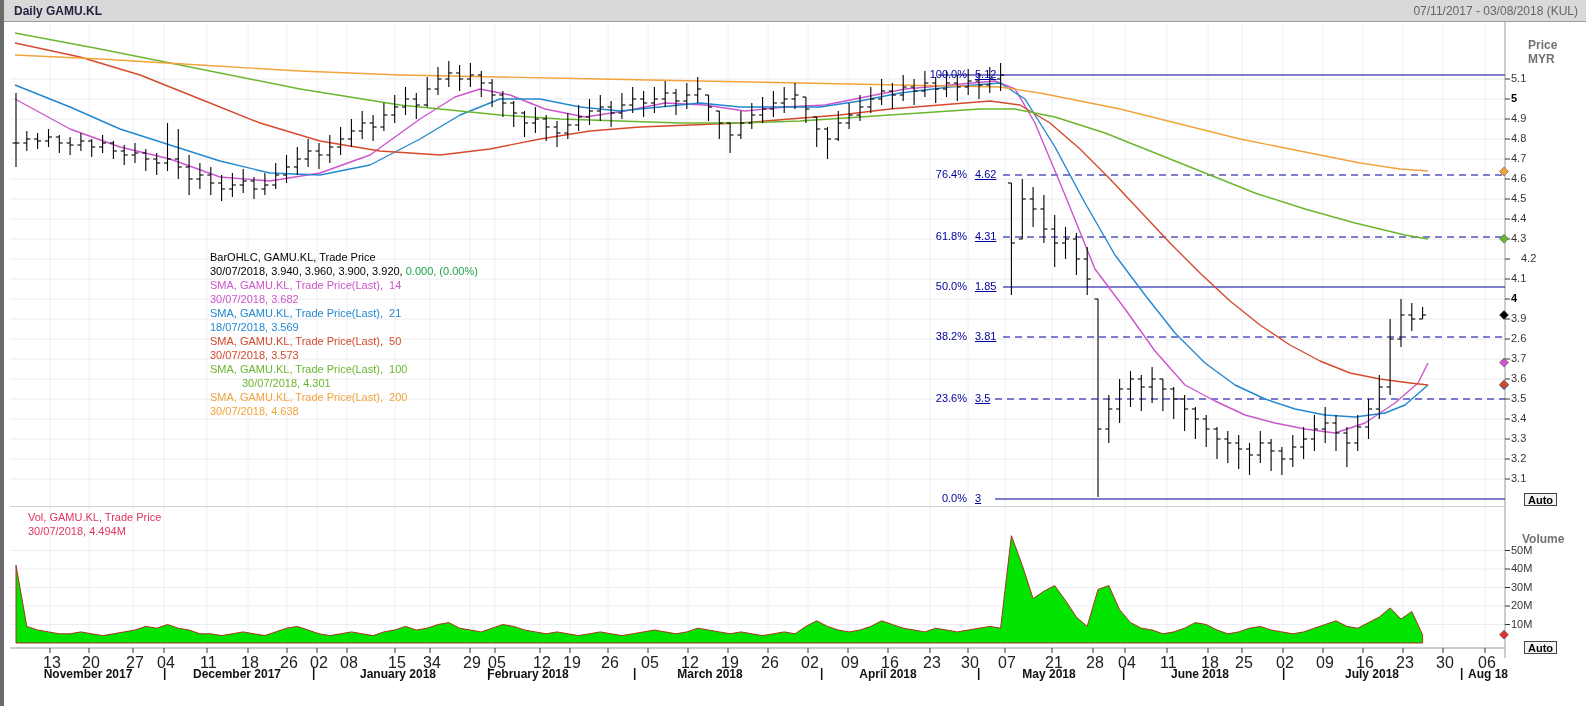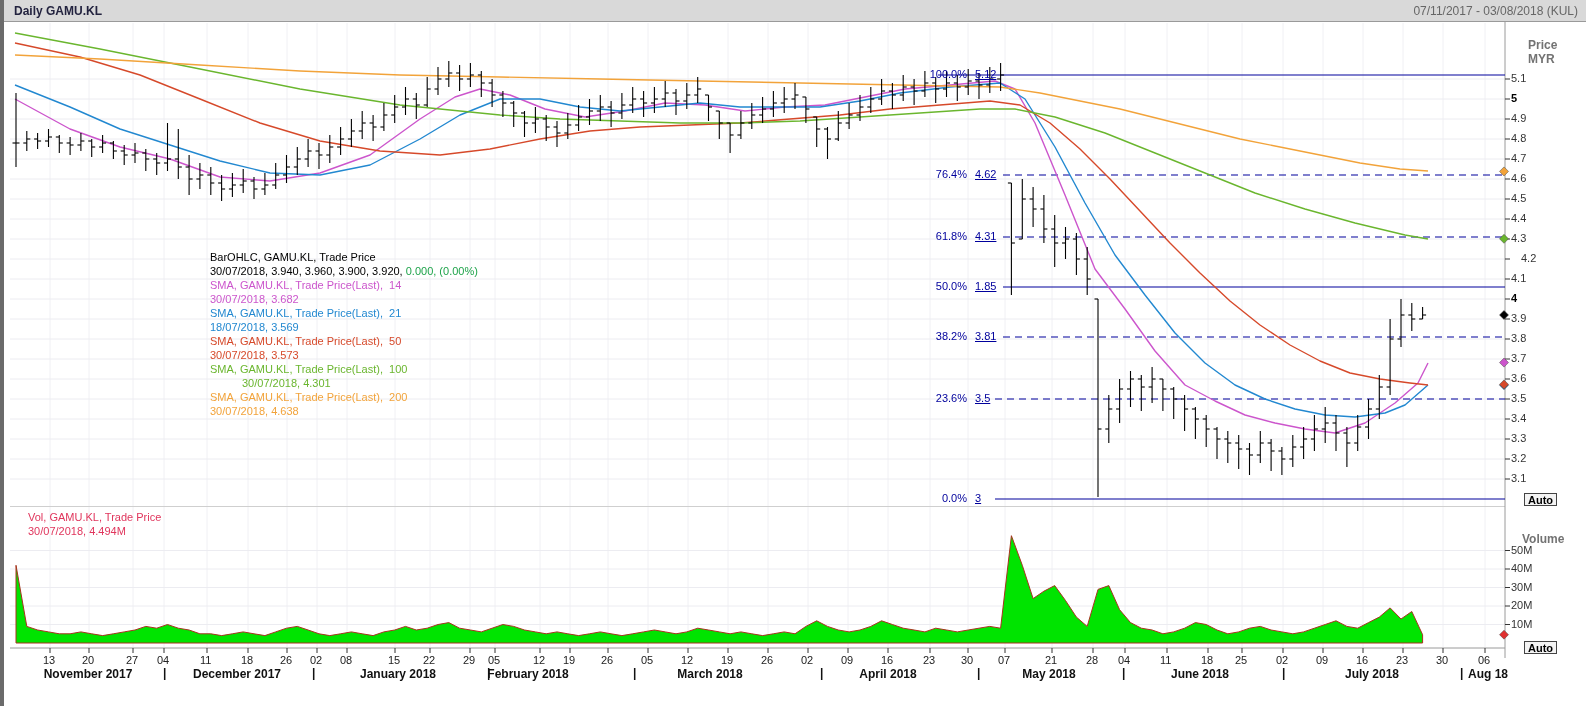--- a/index.html
+++ b/index.html
@@ -13,21 +13,21 @@
   #chart-layer{left:0;top:0;}
   .tick-label{font-size:11px;color:#333;white-space:pre;}
   .tick-bold{font-weight:bold;color:#000;}
   .axis-head{font-size:12px;font-weight:bold;color:#737373;}
   .auto-btn{font-size:11px;font-weight:bold;color:#000;border:1px solid #444;background:#f4f4f4;
             padding:0 3px;line-height:12px;height:13px;box-sizing:border-box;cursor:pointer;}
   .fib-label{font-size:11px;color:#00009c;white-space:pre;}
   .fib-pct{display:inline-block;width:62px;text-align:right;}
   .fib-val{margin-left:8px;text-decoration:underline;}
   .legend-line{font-size:11px;line-height:14px;white-space:pre;}
-  .day-label{font-size:11px;color:#222;}
+  .day-label{font-size:16px;color:#222;}
   .month-label{font-size:12px;font-weight:bold;color:#111;white-space:pre;}
   .sep{font-size:12px;font-weight:bold;color:#111;}
 </style>
 </head>
 <body>
 
 <div id="page">
   <div class="abs" id="left-edge"></div>
 
   <div class="abs" id="titlebar"></div>
@@ -587,21 +587,21 @@
       <div class="abs tick-label" style="left:1511px;top:132px;">4.8</div>
       <div class="abs tick-label" style="left:1511px;top:152px;">4.7</div>
       <div class="abs tick-label" style="left:1511px;top:172px;">4.6</div>
       <div class="abs tick-label" style="left:1511px;top:192px;">4.5</div>
       <div class="abs tick-label" style="left:1511px;top:212px;">4.4</div>
       <div class="abs tick-label" style="left:1511px;top:232px;">4.3</div>
       <div class="abs tick-label" style="left:1511px;top:252px;margin-left:10px;">4.2</div>
       <div class="abs tick-label" style="left:1511px;top:272px;">4.1</div>
       <div class="abs tick-label tick-bold" style="left:1511px;top:292px;">4</div>
       <div class="abs tick-label" style="left:1511px;top:312px;">3.9</div>
-      <div class="abs tick-label" style="left:1511px;top:332px;">3.8</div>
+      <div class="abs tick-label" style="left:1511px;top:332px;">2.6</div>
       <div class="abs tick-label" style="left:1511px;top:352px;">3.7</div>
       <div class="abs tick-label" style="left:1511px;top:372px;">3.6</div>
       <div class="abs tick-label" style="left:1511px;top:392px;">3.5</div>
       <div class="abs tick-label" style="left:1511px;top:412px;">3.4</div>
       <div class="abs tick-label" style="left:1511px;top:432px;">3.3</div>
       <div class="abs tick-label" style="left:1511px;top:452px;">3.2</div>
       <div class="abs tick-label" style="left:1511px;top:472px;">3.1</div>
       <div class="abs tick-label" style="left:1511px;top:544px;">50M</div>
       <div class="abs tick-label" style="left:1511px;top:562px;">40M</div>
       <div class="abs tick-label" style="left:1511px;top:581px;">30M</div>
@@ -631,21 +631,21 @@
       <div class="abs day-label" style="left:43px;top:654px;">13</div>
       <div class="abs day-label" style="left:82px;top:654px;">20</div>
       <div class="abs day-label" style="left:126px;top:654px;">27</div>
       <div class="abs day-label" style="left:157px;top:654px;">04</div>
       <div class="abs day-label" style="left:200px;top:654px;">11</div>
       <div class="abs day-label" style="left:241px;top:654px;">18</div>
       <div class="abs day-label" style="left:280px;top:654px;">26</div>
       <div class="abs day-label" style="left:310px;top:654px;">02</div>
       <div class="abs day-label" style="left:340px;top:654px;">08</div>
       <div class="abs day-label" style="left:388px;top:654px;">15</div>
-      <div class="abs day-label" style="left:423px;top:654px;">22</div>
+      <div class="abs day-label" style="left:423px;top:654px;">34</div>
       <div class="abs day-label" style="left:463px;top:654px;">29</div>
       <div class="abs day-label" style="left:488px;top:654px;">05</div>
       <div class="abs day-label" style="left:533px;top:654px;">12</div>
       <div class="abs day-label" style="left:563px;top:654px;">19</div>
       <div class="abs day-label" style="left:601px;top:654px;">26</div>
       <div class="abs day-label" style="left:641px;top:654px;">05</div>
       <div class="abs day-label" style="left:681px;top:654px;">12</div>
       <div class="abs day-label" style="left:721px;top:654px;">19</div>
       <div class="abs day-label" style="left:761px;top:654px;">26</div>
       <div class="abs day-label" style="left:801px;top:654px;">02</div>

